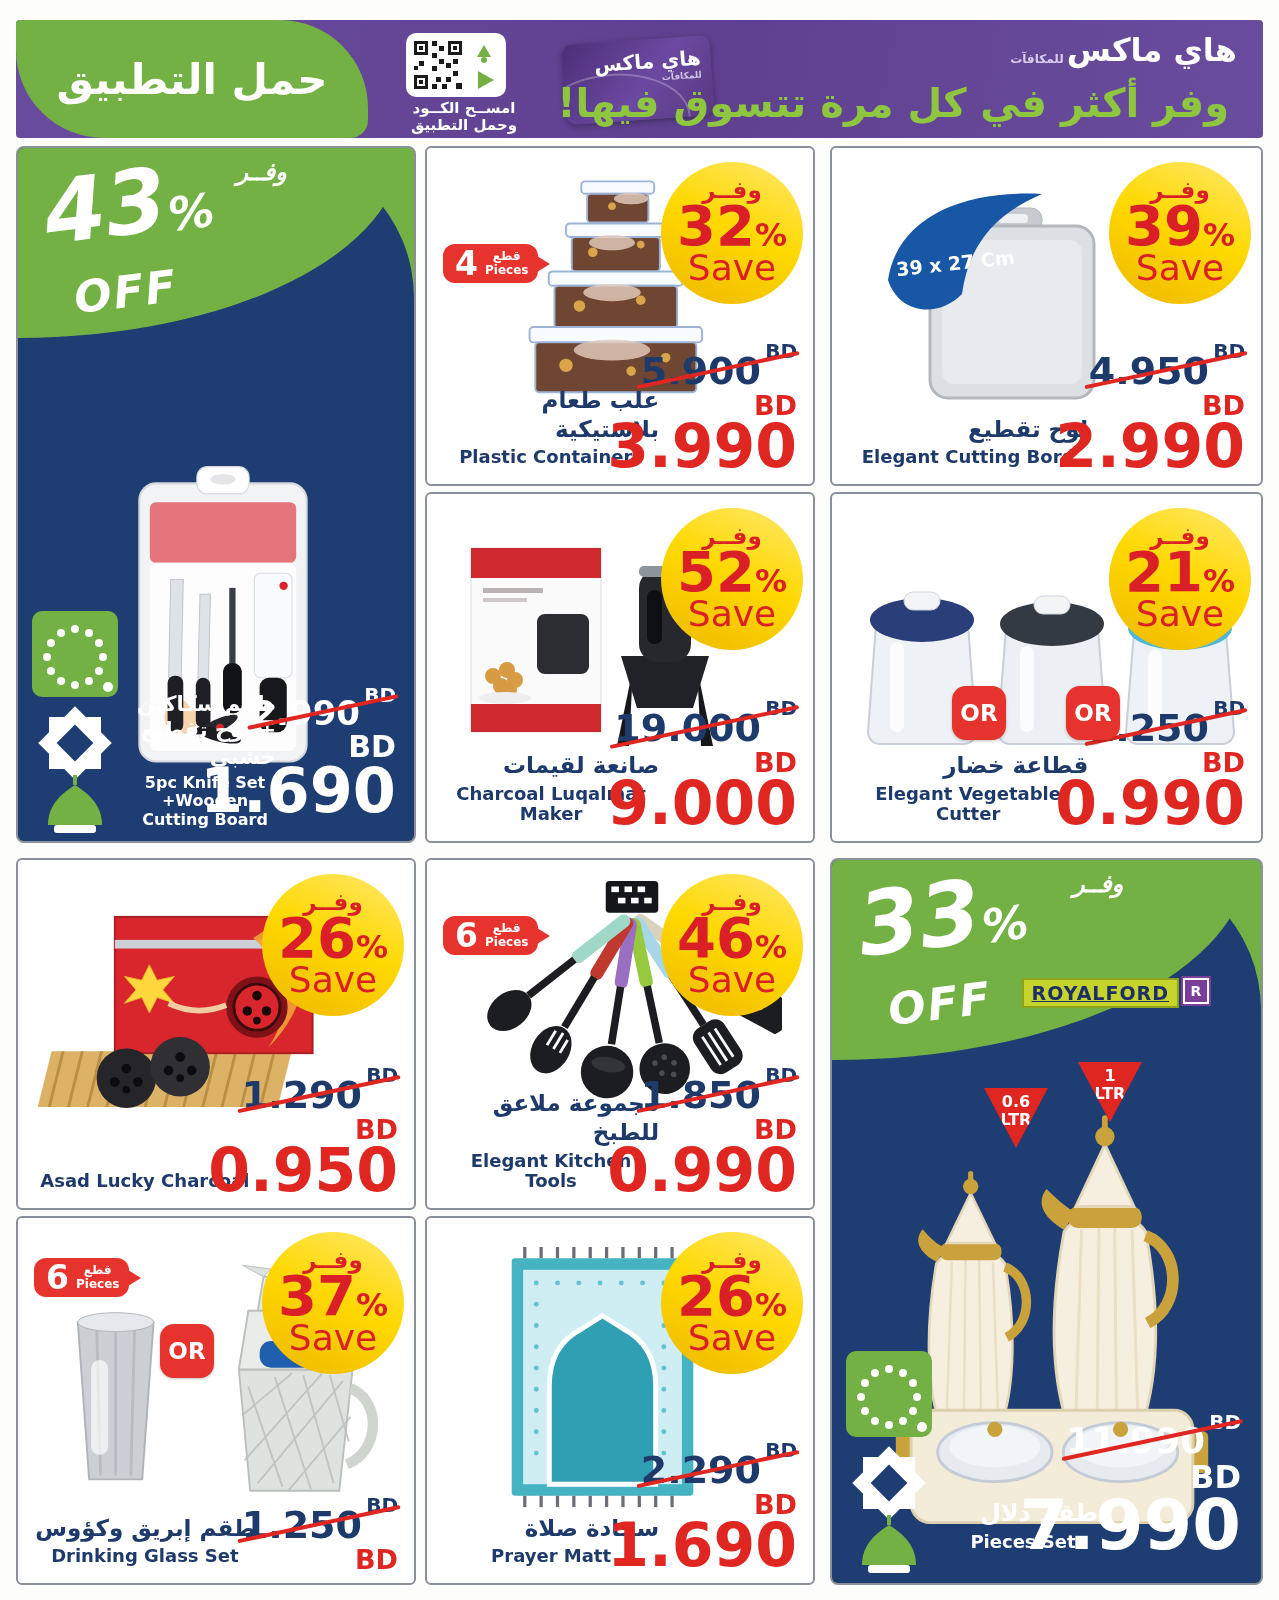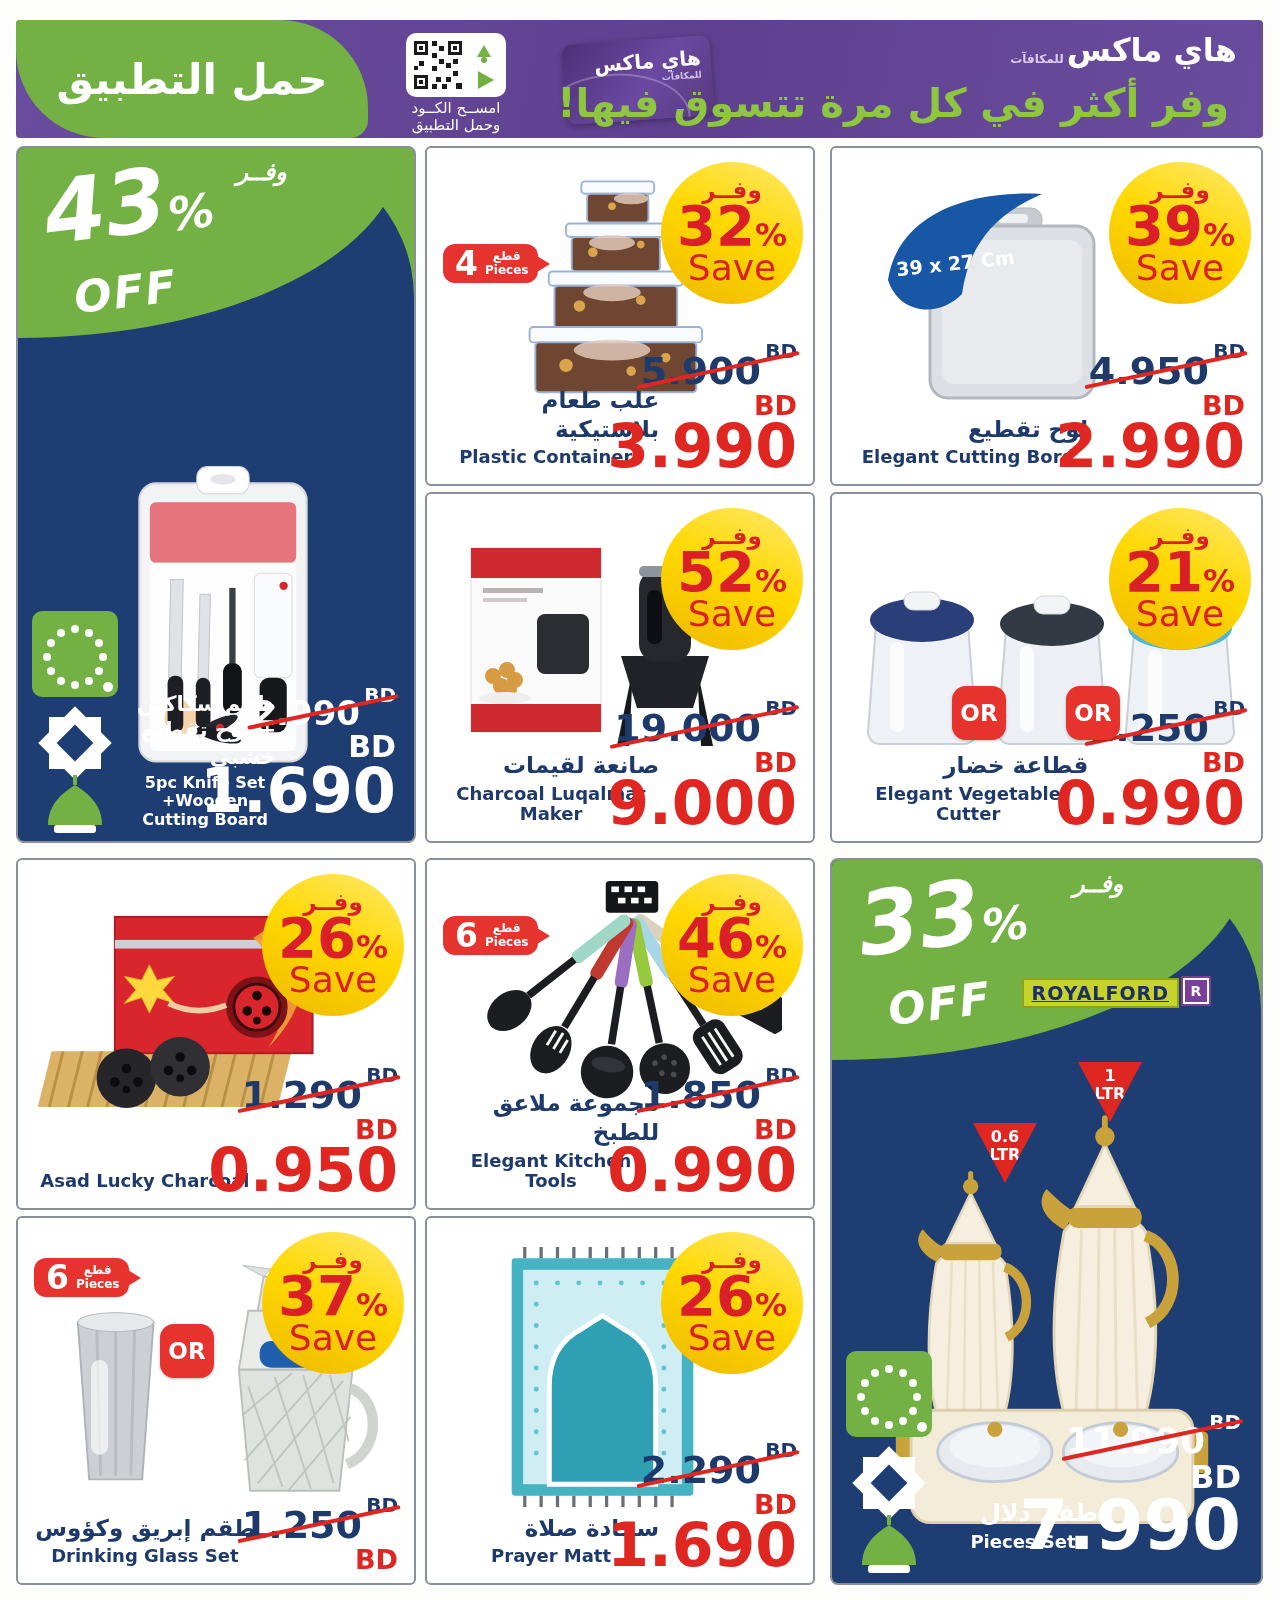--- a/index.html
+++ b/index.html
@@ -5,21 +5,21 @@
   html,body{margin:0;padding:0;background:#ffffff;}
   *{box-sizing:border-box;}
   body{font-family:"DejaVu Sans", sans-serif;}
   #page{position:relative;width:1279px;height:1600px;background:#fdfdfb;overflow:hidden;}
 
   
   .hdr{position:absolute;left:16px;top:20px;width:1247px;height:118px;background:linear-gradient(100deg,#6a4c9e,#5f4090 55%,#6a4c9e);border-radius:4px;overflow:hidden;}
   .dl-blob{position:absolute;left:0;top:0;width:352px;height:118px;background:#74b144;border-radius:0 88px 18px 88px;display:flex;align-items:center;justify-content:center;}
   .dl-blob span{color:#fff;font-size:42px;font-weight:800;}
   .qr-wrap{position:absolute;left:390px;top:13px;width:100px;height:64px;background:#fff;border-radius:10px;display:flex;}
-  .qr-cap{position:absolute;left:368px;top:80px;width:144px;text-align:center;color:#fff;font-size:15px;font-weight:400;line-height:1.15;}
+  .qr-cap{position:absolute;left:376px;top:80px;width:144px;text-align:center;color:#fff;font-size:15px;font-weight:700;line-height:1.15;}
   .qr-cap span{display:block;}
   .loyalty-card{position:absolute;left:548px;top:20px;width:148px;height:80px;background:linear-gradient(130deg,#4d2f77,#6b49a2 55%,#58397f);border-radius:10px;transform:rotate(-4deg);box-shadow:0 2px 6px rgba(0,0,0,.35);overflow:hidden;}
   .loyalty-card:after{content:"";position:absolute;left:-30px;bottom:-46px;width:150px;height:90px;border:2px solid rgba(255,255,255,.25);border-radius:50%;}
   .lc-logo{position:absolute;right:10px;top:12px;text-align:right;direction:rtl;}
   .lc-main{display:block;color:#fff;font-size:20px;font-weight:800;line-height:1;}
   .lc-sub{display:block;color:#cfc2e6;font-size:9px;font-weight:700;margin-top:2px;}
   .brand{position:absolute;right:26px;top:14px;direction:rtl;display:flex;align-items:flex-end;gap:3px;}
   .b-main{color:#fff;font-size:32px;font-weight:800;line-height:1;}
   .b-sub{color:#d9cdee;font-size:12px;font-weight:700;}
   .tagline{position:absolute;right:34px;bottom:12px;direction:rtl;color:#8ec73f;font-size:40px;font-weight:800;margin-left:8px;}
@@ -597,21 +597,21 @@
       <div class="ob-line">
         <span class="ob-pct">33</span>
         <span class="ob-sign">%</span>
       </div>
       <span class="ob-off">OFF</span>
     </div>
     <div class="rf-logo" style="right:52px;top:118px;">
       <span class="rf-box">ROYALFORD</span>
       <span class="rf-r">R</span>
     </div>
-    <div class="vol-tag" style="left:141px;top:228px;margin-top:35px;">
+    <div class="vol-tag" style="left:152px;top:228px;">
       <span>0.6</span>
       <span>LTR</span>
     </div>
     <div class="vol-tag" style="left:246px;top:202px;">
       <span>1</span>
       <span>LTR</span>
     </div>
     <svg class="art" style="left:8px;bottom:8px;width:104px;height:228px;" viewBox="0 0 104 228">
       <rect x="6" y="4" width="86" height="86" rx="10" fill="#74b144"></rect>
       <g fill="#fff">

